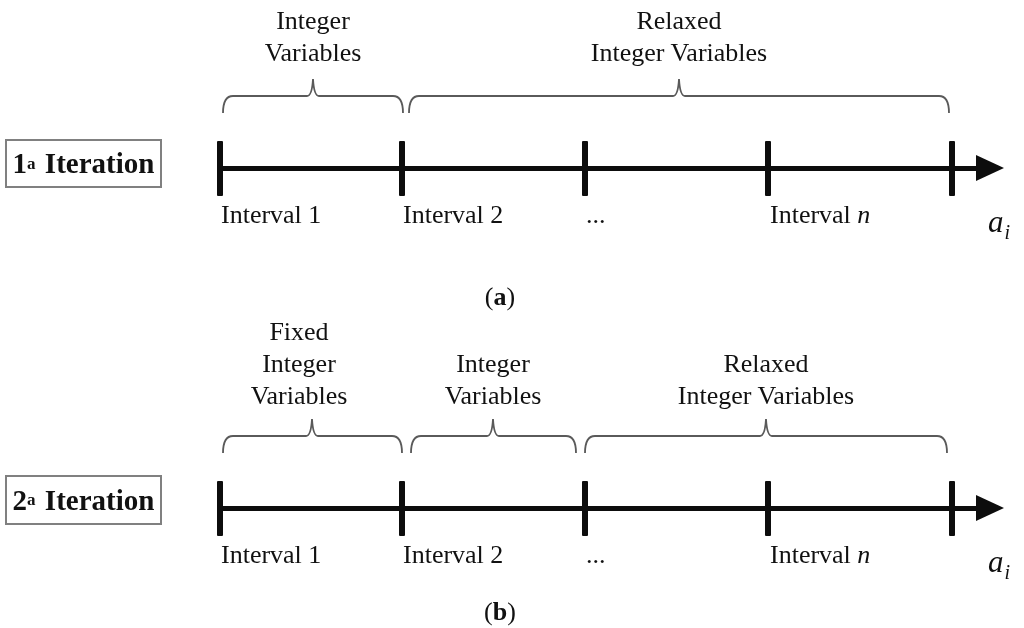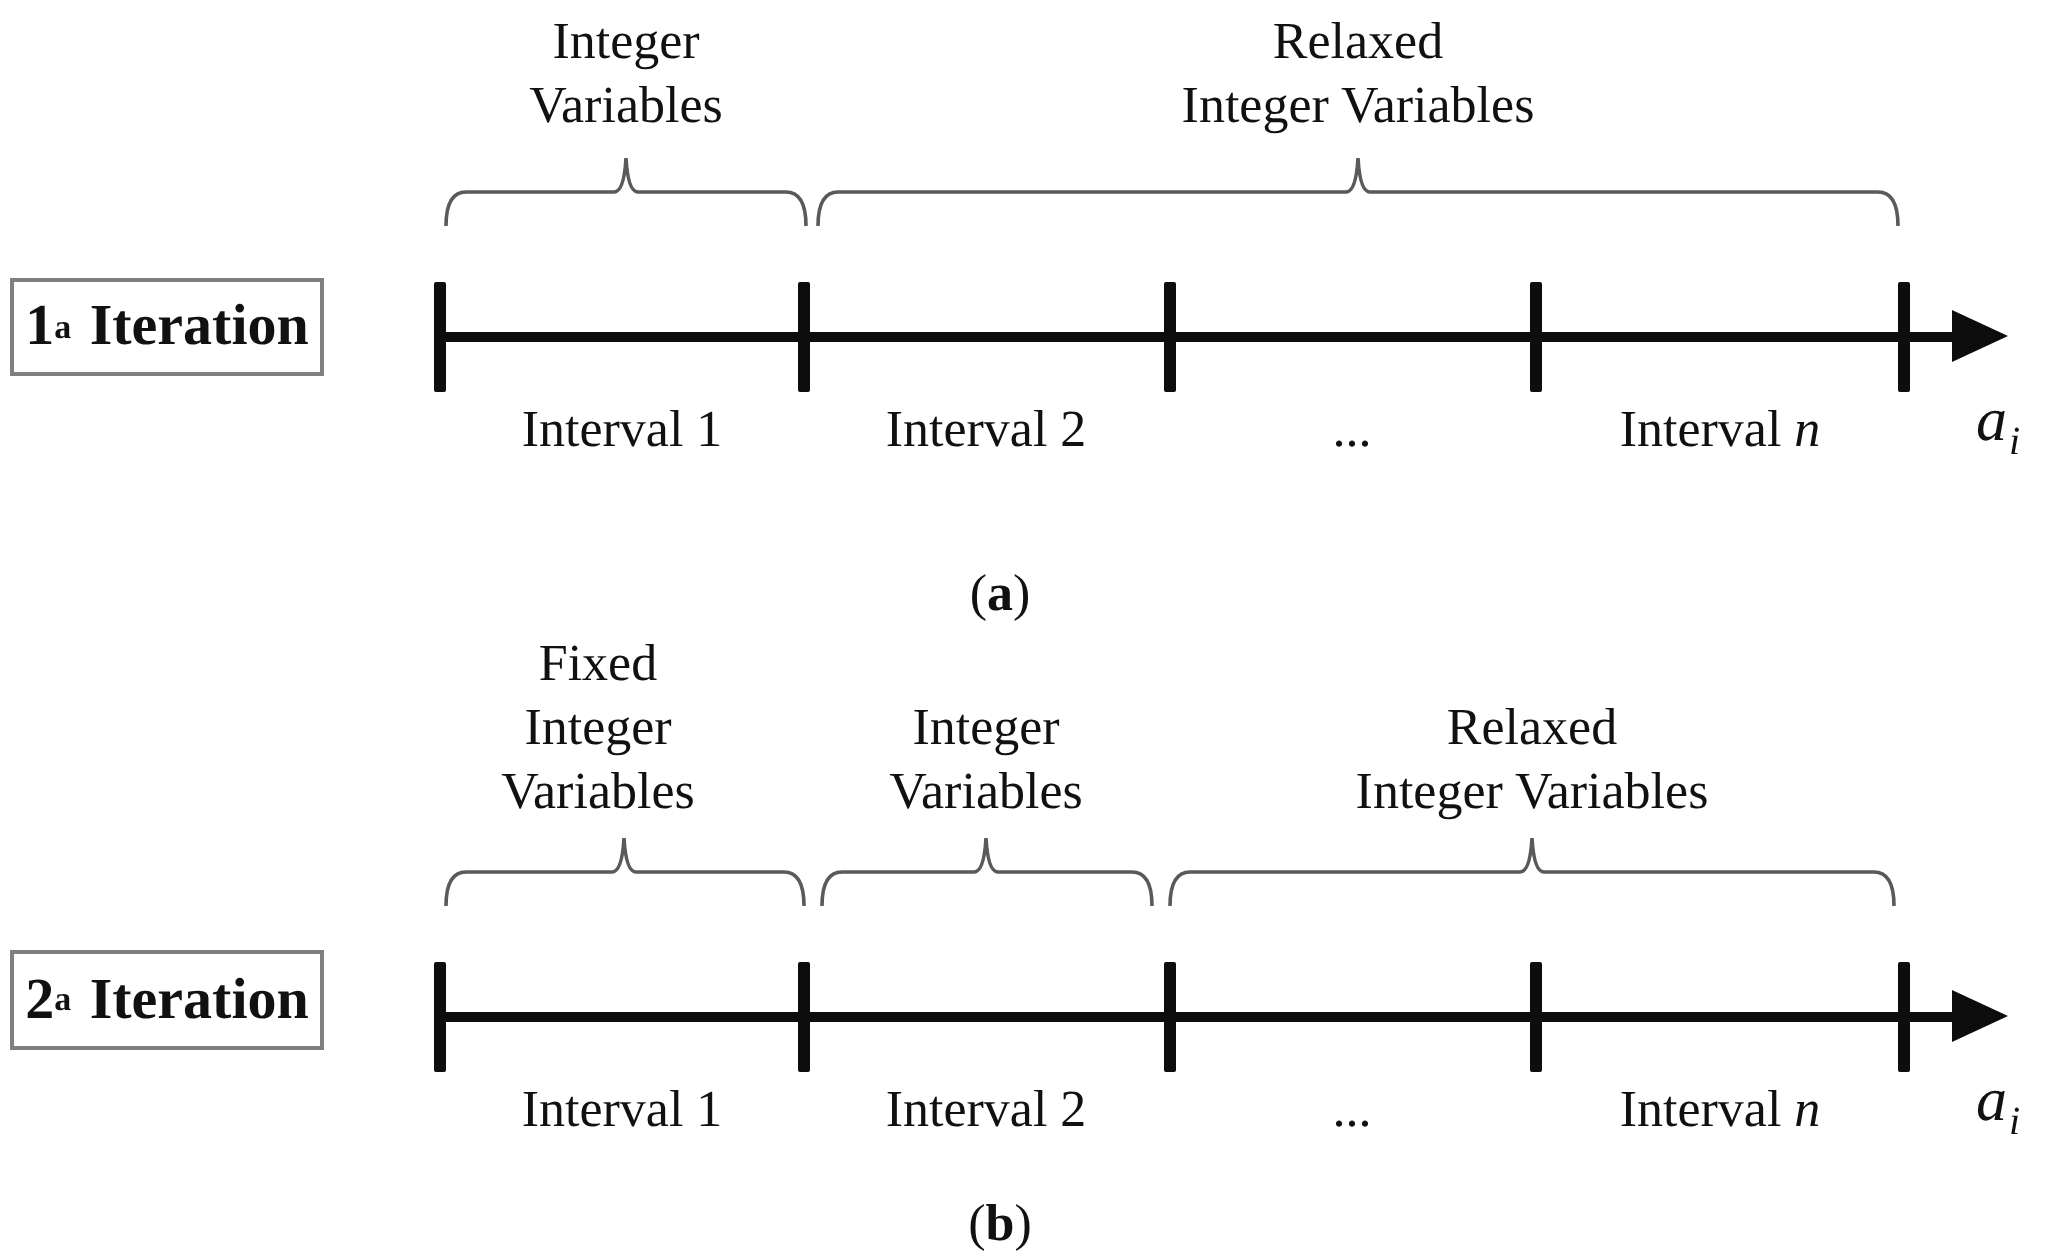--- a/index.html
+++ b/index.html
@@ -23,24 +23,24 @@
   
   .axis-line{background:#0d0d0d;height:5px;}
   .tick{background:#0d0d0d;width:6px;height:55px;border-radius:1px;}
   .arrow-head{
     width:0;height:0;
     border-left:28px solid #0d0d0d;
     border-top:13px solid transparent;
     border-bottom:13px solid transparent;
   }
   .interval-label{
-    text-align:center;font-size:26px;line-height:28px;white-space:nowrap;
+    font-size:26px;line-height:28px;white-space:nowrap;
   }
   .ital{font-style:italic;}
-  .axis-var{font-size:31px;font-style:italic;white-space:nowrap;}
+  .axis-var{font-size:31px;font-style:italic;white-space:nowrap;margin-top:12px;}
   .axis-var .sub{font-size:20px;vertical-align:-7px;margin-left:1px;}
   .caption{font-size:26px;text-align:center;white-space:nowrap;}
   .caption .cap-letter{font-weight:bold;}
   svg.brace{display:block;overflow:visible;}
 </style>
 </head>
 <body>
 
 <div class="canvas">
 

